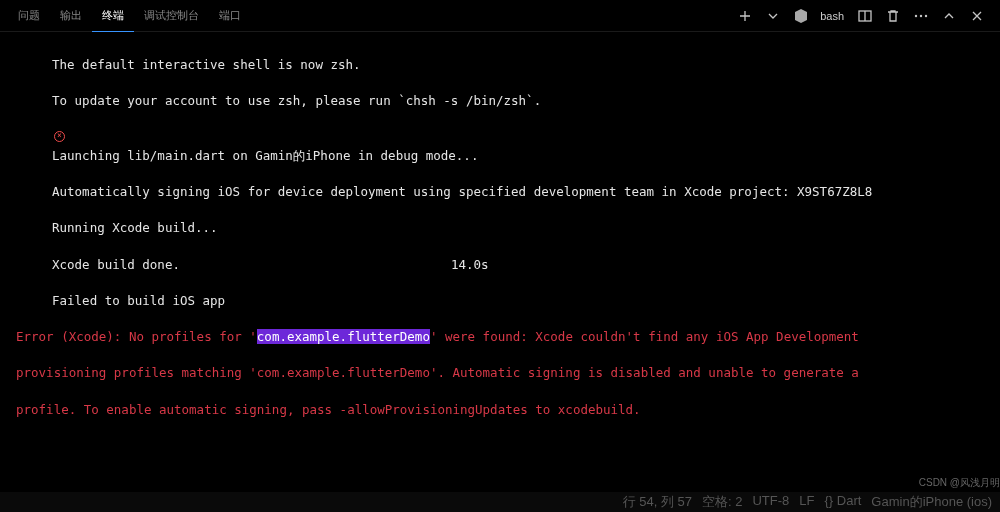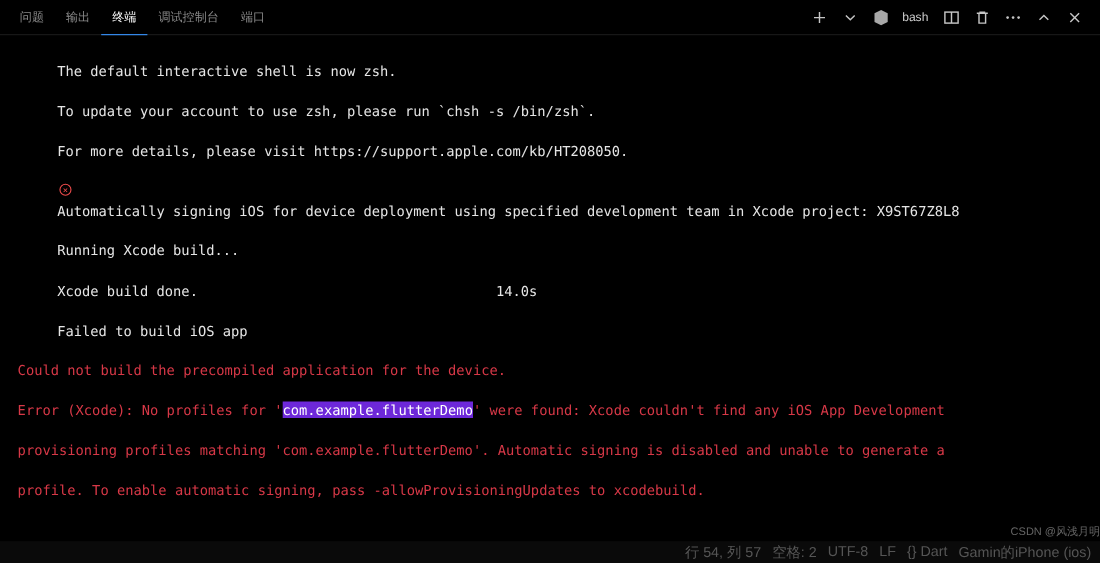--- a/index.html
+++ b/index.html
@@ -153,27 +153,26 @@
         <svg viewBox="0 0 16 16" fill="none" stroke="currentColor" stroke-width="1.3">
           <path d="M4 4l8 8M12 4l-8 8"></path>
         </svg>
       </span>
   </div>
 </div>
 
 <div class="terminal-body">
 <div class="line-white">The default interactive shell is now zsh.</div>
 <div class="line-white">To update your account to use zsh, please run `chsh -s /bin/zsh`.</div>
-<div class="line-white">For more details, please visit https://support.apple.com/kb/HT208050.</div>
 <div class="line-white" style="position:relative"><span class="gutter-x" style="top:2px">×</span></div>
+<div class="line-white">Launching lib/main.dart on Gamin的iPhone in debug mode...</div>
 <div class="line-white">Automatically signing iOS for device deployment using specified development team in Xcode project: X9ST67Z8L8</div>
 <div class="line-white">Running Xcode build...</div>
 <div class="line-white"><span>Xcode build done.</span>                                    <span>14.0s</span></div>
 <div class="line-white">Failed to build iOS app</div>
-<div class="line-red">Could not build the precompiled application for the device.</div>
 <div class="line-red"><span>Error (Xcode): No profiles for '</span><span class="hl">com.example.flutterDemo</span><span>' were found: Xcode couldn't find any iOS App Development</span></div>
 <div class="line-red">provisioning profiles matching 'com.example.flutterDemo'. Automatic signing is disabled and unable to generate a</div>
 <div class="line-red">profile. To enable automatic signing, pass -allowProvisioningUpdates to xcodebuild.</div>
 
 
 
 
 
 
 

